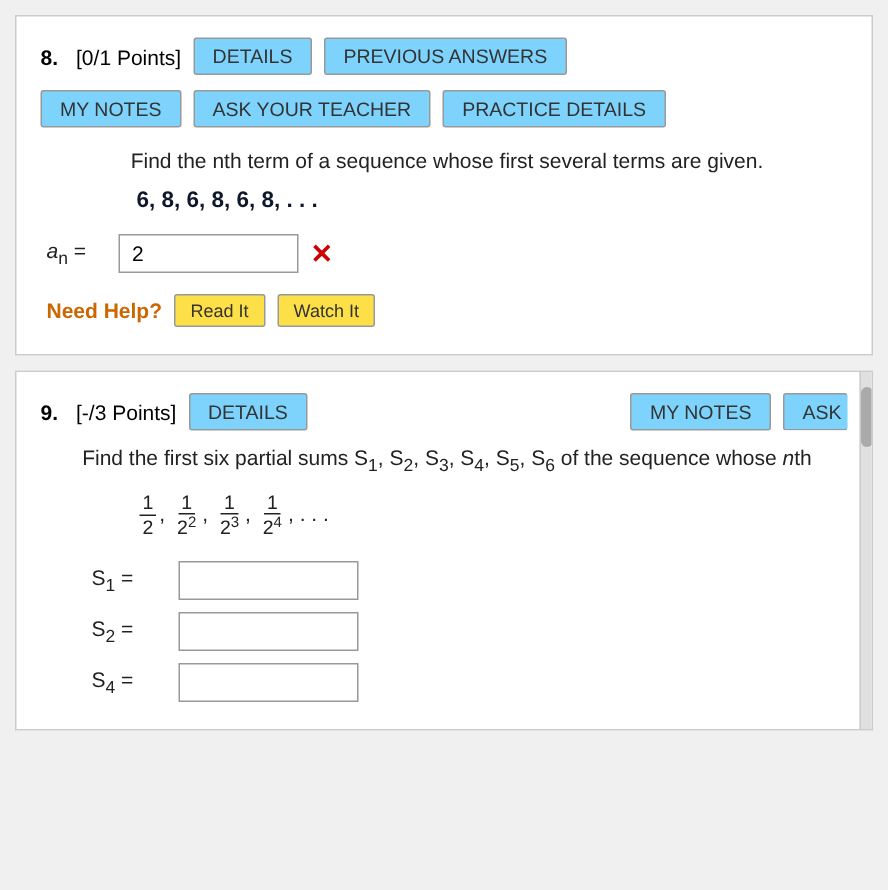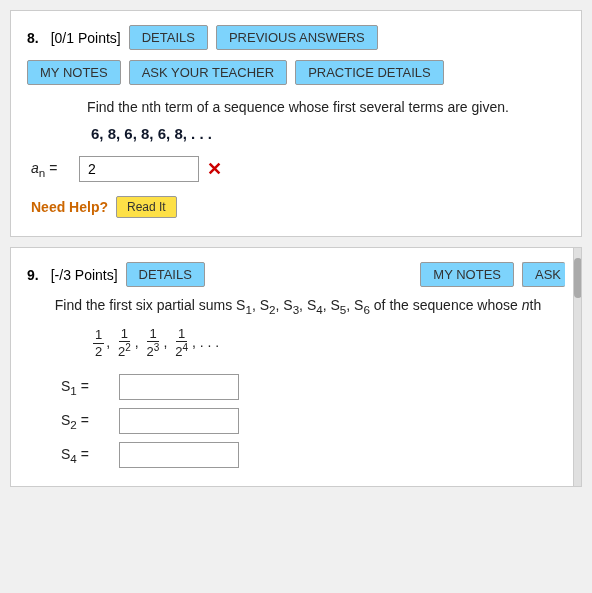--- a/index.html
+++ b/index.html
@@ -184,20 +184,21 @@
       <div class="answer-row">
         <span class="answer-label">
           <i>a</i><sub>n</sub> =
         </span>
         <input class="answer-input" type="text" value="2" style="">
         <span class="x-mark">✕</span>
       </div>
       <div class="need-help-row">
         <span class="need-help-label">Need Help?</span>
         <button class="btn-small">Read It</button>
+        <button class="btn-small">Watch It</button>
       </div>
     </div>
   </div>
 
   <div class="question-block" style="position:relative; overflow:hidden;">
     <div class="q9-header">
       <span class="question-number">9.</span>
       <span>[-/3 Points]</span>
       <button class="btn">DETAILS</button>
       <div class="q9-header-right">

